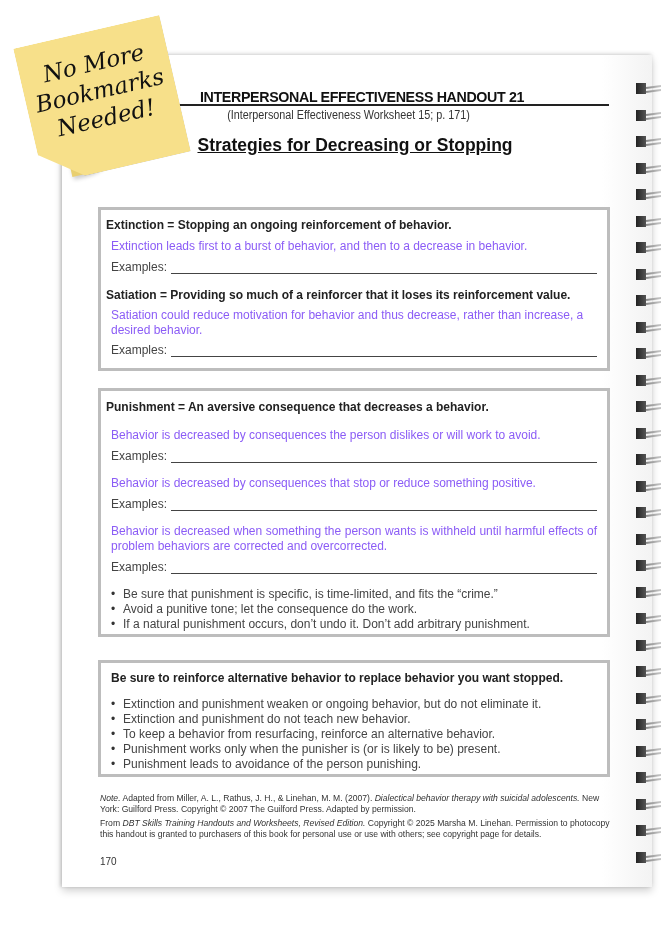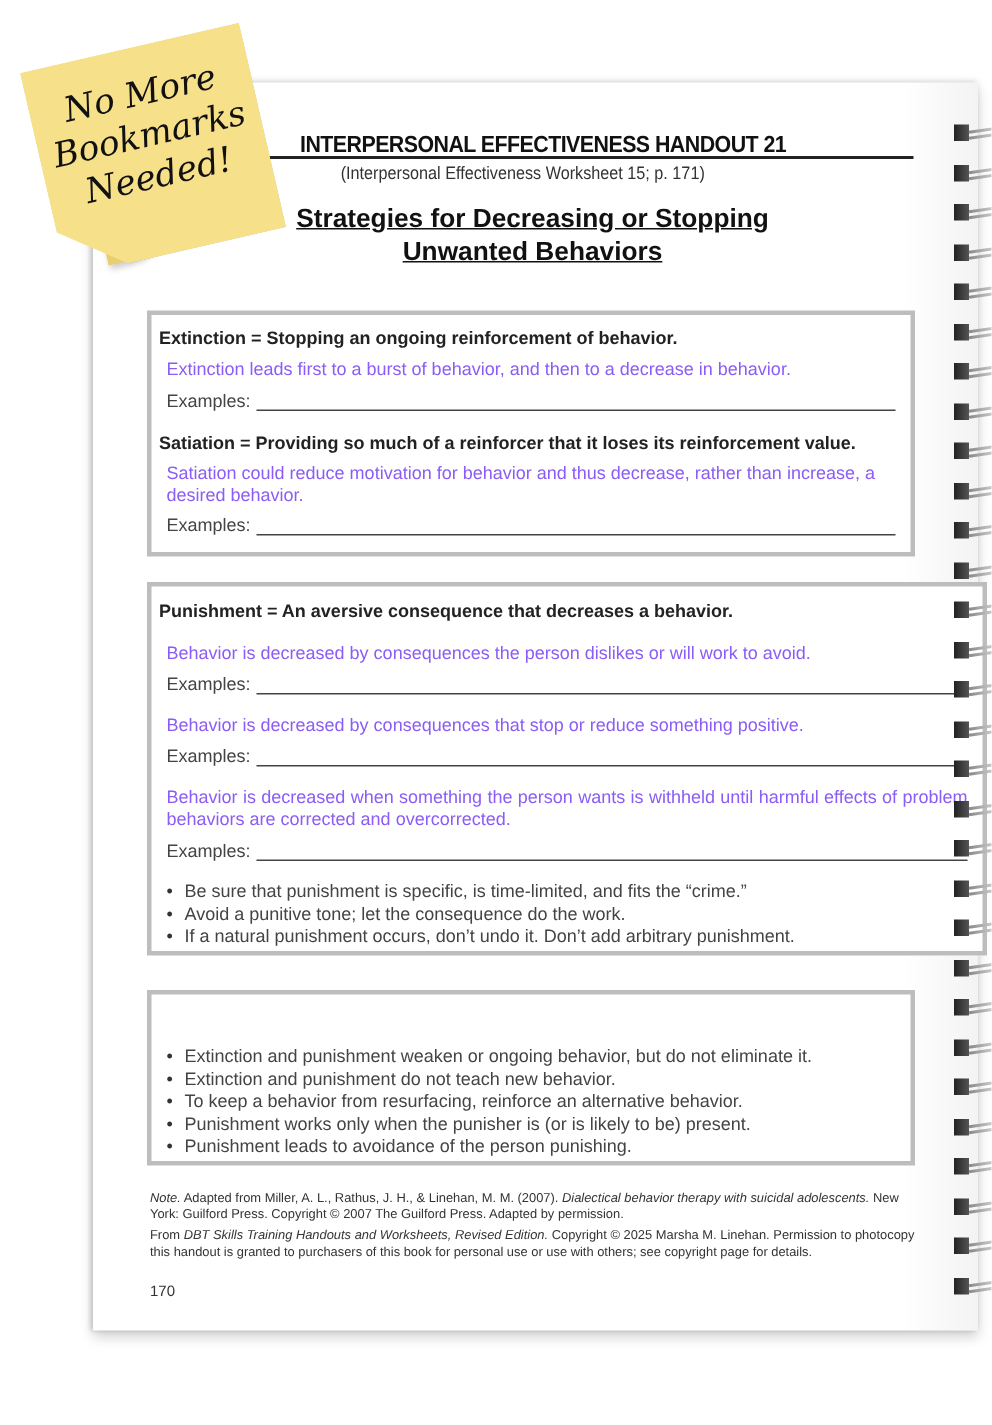--- a/index.html
+++ b/index.html
@@ -19,21 +19,21 @@
   .sticky-text span { display:block; }
   .title { position:absolute; left:200px; top:88px; font-family:"Liberation Sans", sans-serif; font-weight:bold;
            font-size:15.5px; letter-spacing:-0.4px; transform:scaleX(0.92); transform-origin:left; color:#111; white-space:nowrap; }
   .title-rule { position:absolute; left:170px; top:104px; width:439px; height:2px; background:#222; }
   .subtitle { position:absolute; left:200px; top:108px; width:330px; text-align:center; font-size:12px;
               transform:scaleX(0.9); transform-origin:left; color:#333; white-space:nowrap; }
   .heading { position:absolute; left:180px; top:134px; width:350px; text-align:center; font-weight:bold;
              font-size:17.5px; line-height:22px; color:#111;text-decoration:underline; }
   .box { position:absolute; left:98px; width:506px; border:3px solid #bdbdbd; background:#fff; }
   .box1 { top:207px; height:158px; }
-  .box2 { top:388px; height:243px;padding-left:48px; }
+  .box2 { top:388px; height:243px; }
   .box3 { top:660px; height:111px; }
   .bh { position:absolute; left:5px; right:0; text-align:left; font-weight:bold; font-size:12px; color:#222; }
   .bh-left { text-align:left; left:10px; }
   .bp { position:absolute; left:10px; right:10px; font-size:12px; line-height:15px; color:#8b5cf6; }
   .bp.justify { text-align:justify; text-align-last:left; }
   .ex { position:absolute; left:10px; right:10px; font-size:12px; color:#444; display:flex; align-items:flex-end; }
   .ex .line { flex:1; border-bottom:1px solid #444; margin-left:4px; height:11px; }
   ul.bul { position:absolute; left:10px; right:10px; margin:0; padding:0; list-style:none; font-size:12px; line-height:15px; color:#444; }
   ul.bul li { padding-left:12px; position:relative; }
   ul.bul li::before { content:"\2022"; position:absolute; left:0; top:0; color:#333; }
@@ -63,21 +63,20 @@
     <span>Bookmarks</span>
     <span>Needed!</span>
   </div>
 </div>
 
 <div class="title">INTERPERSONAL EFFECTIVENESS HANDOUT 21</div>
 <div class="title-rule"></div>
 <div class="subtitle">(Interpersonal Effectiveness Worksheet 15; p. 171)</div>
 <div class="heading">
   <div>Strategies for Decreasing or Stopping</div>
-  <div>Unwanted Behaviors</div>
 </div>
 
 <div class="box box1">
   <div class="bh" style="top:8px">Extinction = Stopping an ongoing reinforcement of behavior.</div>
   <div class="bp" style="top:29px">Extinction leads first to a burst of behavior, and then to a decrease in behavior.</div>
   <div class="ex" style="top:50px">
     <span>Examples:</span>
     <span class="line"></span>
   </div>
   <div class="bh" style="top:78px">Satiation = Providing so much of a reinforcer that it loses its reinforcement value.</div>
@@ -106,20 +105,21 @@
     <span class="line"></span>
   </div>
   <ul class="bul" style="top:196px">
     <li>Be sure that punishment is specific, is time-limited, and fits the “crime.”</li>
     <li>Avoid a punitive tone; let the consequence do the work.</li>
     <li>If a natural punishment occurs, don’t undo it. Don’t add arbitrary punishment.</li>
   </ul>
 </div>
 
 <div class="box box3">
+  <div class="bh bh-left" style="top:8px">Be sure to reinforce alternative behavior to replace behavior you want stopped.</div>
   <ul class="bul" style="top:34px">
     <li>Extinction and punishment weaken or ongoing behavior, but do not eliminate it.</li>
     <li>Extinction and punishment do not teach new behavior.</li>
     <li>To keep a behavior from resurfacing, reinforce an alternative behavior.</li>
     <li>Punishment works only when the punisher is (or is likely to be) present.</li>
     <li>Punishment leads to avoidance of the person punishing.</li>
   </ul>
 </div>
 
 <div class="note">

